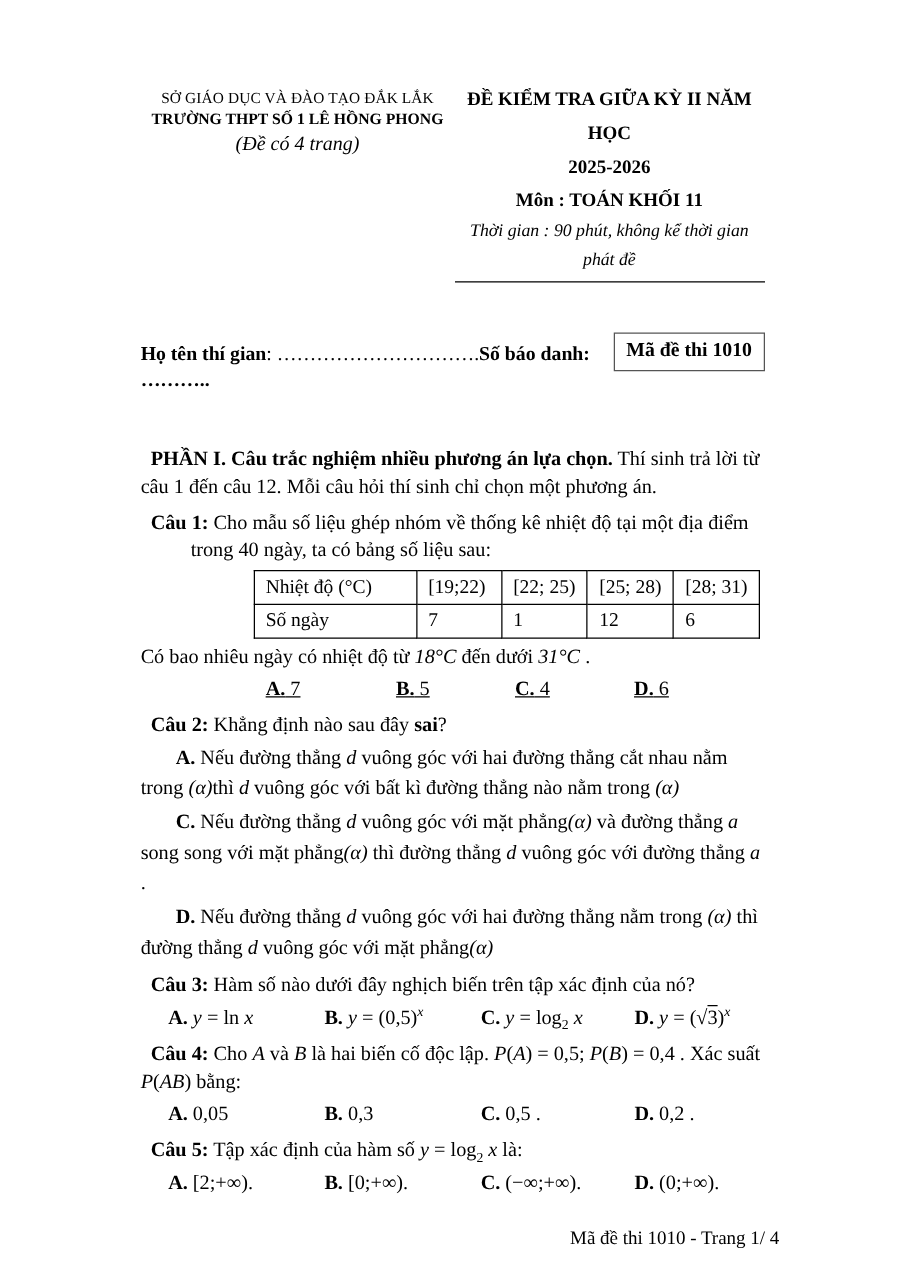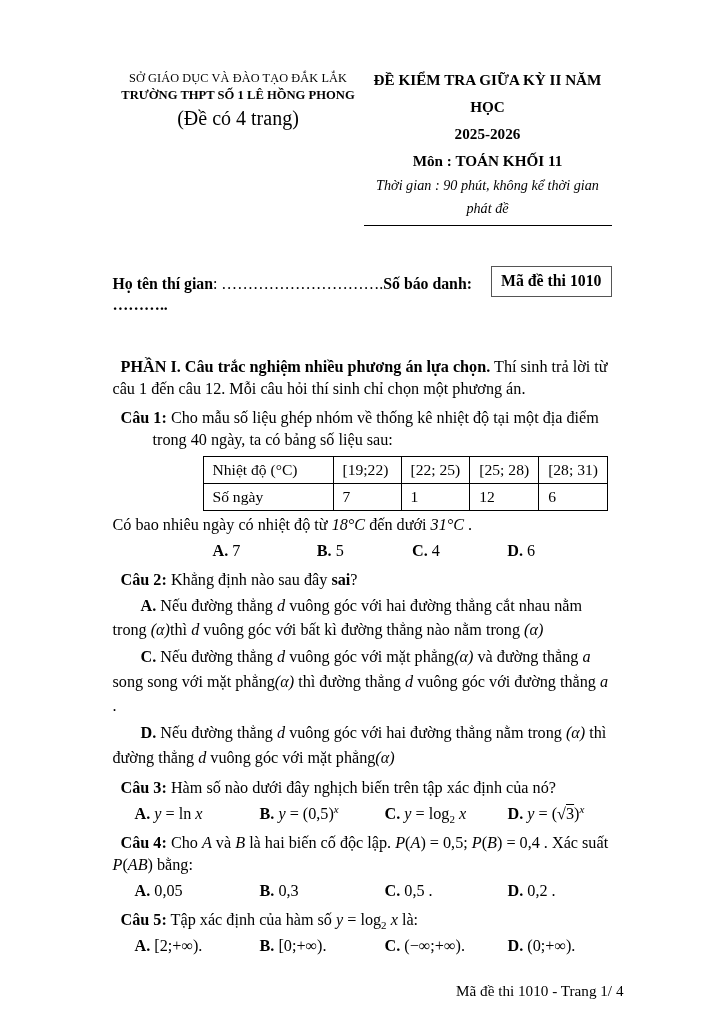--- a/index.html
+++ b/index.html
@@ -10,21 +10,21 @@
     font-family:"Liberation Serif", serif;
     font-size:16.2px; line-height:1.36;
     padding:50px 60px 0 60px; overflow:hidden;
   }
   
   .hdr { display:flex; align-items:flex-start; }
   .hdr-left { width:292px; text-align:center; padding-top:4px; }
   .dept   { font-size:12.3px; letter-spacing:.1px; white-space:nowrap; }
   .school { font-size:12.6px; font-weight:bold; white-space:nowrap; }
   .official { font-size:15px; font-weight:bold; margin-top:17px; letter-spacing:.3px; }
-  .pages-note { font-size:20px; margin-top:1px; }
+  .pages-note { font-size:16px; font-style:italic; margin-top:1px; }
   .hdr-right { flex:1; text-align:center; }
   .exam-title, .exam-subject { font-size:15.2px; font-weight:bold; line-height:1.78; }
   .exam-duration { font-size:14.2px; font-style:italic; line-height:1.6; }
   .hdr-rule { width:248px; border-top:1.4px solid #000; margin:5px auto 0 auto; }
   
   .student-row { margin-top:40px; display:flex; justify-content:space-between; align-items:flex-start; }
   .student-line { font-size:15.8px; padding-top:7px; }
   .code-box {
     border:1.3px solid #555; padding:3px 9px 5px 9px;
     font-size:15.8px; font-weight:bold; white-space:nowrap;
@@ -37,21 +37,21 @@
   .after-q { margin-top:2px; }
   
   .freq-table { border-collapse:collapse; margin:5px 0 3px 90px; font-size:15.6px; }
   .freq-table td { border:1.5px solid #000; height:27px; text-align:left; padding:0 9px; min-width:68px; }
   .freq-table td.rowhead { text-align:left; width:130px; padding-left:9px; }
   
   .opt-row { display:flex; padding-left:22px; margin:4px 0 2px 0; }
   .opt-row .opt { width:125px; white-space:nowrap; }
   .opt-row .opt:nth-child(3) { width:123px; }
   .opt-row .opt:last-child { width:auto; }
-  .opt-row.q1 { padding-left:100px; }
+  .opt-row.q1 { padding-left:100px;text-decoration:underline; }
   .opt-row.q1 .opt { width:115px; }
   .opt-row.q1 .opt:nth-child(2), .opt-row.q1 .opt:nth-child(3) { width:105px; }
   
   .opt-block { text-indent:28px; line-height:1.5; margin:3px 0; }
   
   .sb { font-weight:bold; }
   .sm { font-style:italic; }
   .su { font-size:.68em; vertical-align:super; line-height:0; }
   .sd { font-size:.68em; vertical-align:sub; line-height:0; }
   .so { text-decoration:overline; }

